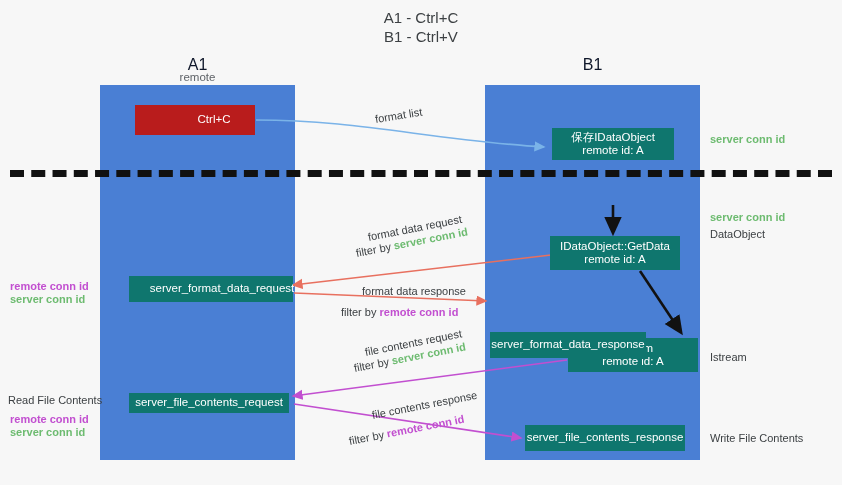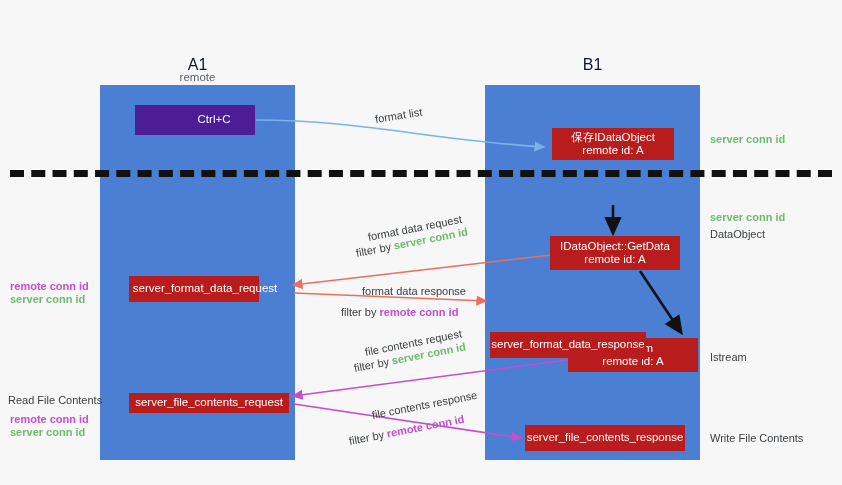--- a/index.html
+++ b/index.html
@@ -34,23 +34,23 @@
 
   
   .node{
     box-sizing:border-box;
     display:flex;align-items:center;justify-content:center;
     flex-direction:column;
     color:#ffffff;font-size:11.5px;line-height:13.5px;
     text-align:center;
     padding:2px 6px;
   }
-  .node.green{background:#4c1d95;padding-left:44px;}
+  .node.green{background:#b91c1c;padding-left:44px;}
   .node.orange{background:#f9b козы;}
-  .node.orange{background:#b91c1c;}
+  .node.orange{background:#0f766e;}
 
   
   .txt{font-size:11px;color:#3c4043;line-height:14px;white-space:nowrap;}
   .txt.green{color:#6dbb70;font-weight:bold;}
   .txt.purple{color:#c24fd0;font-weight:bold;}
   .txt.dark{color:#3c4043;}
   .rot-up{transform:rotate(-9deg);transform-origin:left center;}
   .rot-up2{transform:rotate(-11deg);transform-origin:left center;}
   .mix{white-space:nowrap;font-size:11px;line-height:14px;color:#3c4043;}
   .mix .g{color:#6dbb70;font-weight:bold;}
@@ -60,20 +60,24 @@
   .dashsep{
     left:10px;top:170px;width:822px;height:0;
     border-top:7px dashed #111111;
   }
 </style>
 </head>
 <body>
 
 <div id="stage">
 
+  <div class="abs title">
+    <div>A1 - Ctrl+C</div>
+    <div>B1 - Ctrl+V</div>
+  </div>
 
   <div class="abs lane-head" style="left:100px;top:58px;width:195px;">
     <div class="big">A1</div>
     <div>remote</div>
   </div>
   <div class="abs lane-head" style="left:485px;top:58px;width:215px;">
     <div class="big">B1</div>
   </div>
 
   <div class="abs lane" style="left:100px;top:85px;width:195px;height:375px;"></div>
@@ -125,21 +129,21 @@
   <div class="abs node orange" style="left:550px;top:236px;width:130px;height:34px;text-align:center;">
     <span>IDataObject::GetData</span>
     <span>remote id: A</span>
   </div>
 
   <div class="abs node orange" style="left:568px;top:338px;width:130px;height:34px;">
     <span>IStream</span>
     <span>remote id: A</span>
   </div>
 
-  <div class="abs node orange" style="left:129px;top:276px;width:130px;height:26px;padding-left:28px;">
+  <div class="abs node orange" style="left:129px;top:276px;width:164px;height:26px;padding-left:28px;">
     <span>server_format_data_request</span>
   </div>
 
   <div class="abs node orange" style="left:490px;top:288px;width:156px;height:26px;margin-top:44px;">
     <span>server_format_data_response</span>
   </div>
 
   <div class="abs node orange" style="left:129px;top:393px;width:160px;height:20px;">
     <span>server_file_contents_request</span>
   </div>

